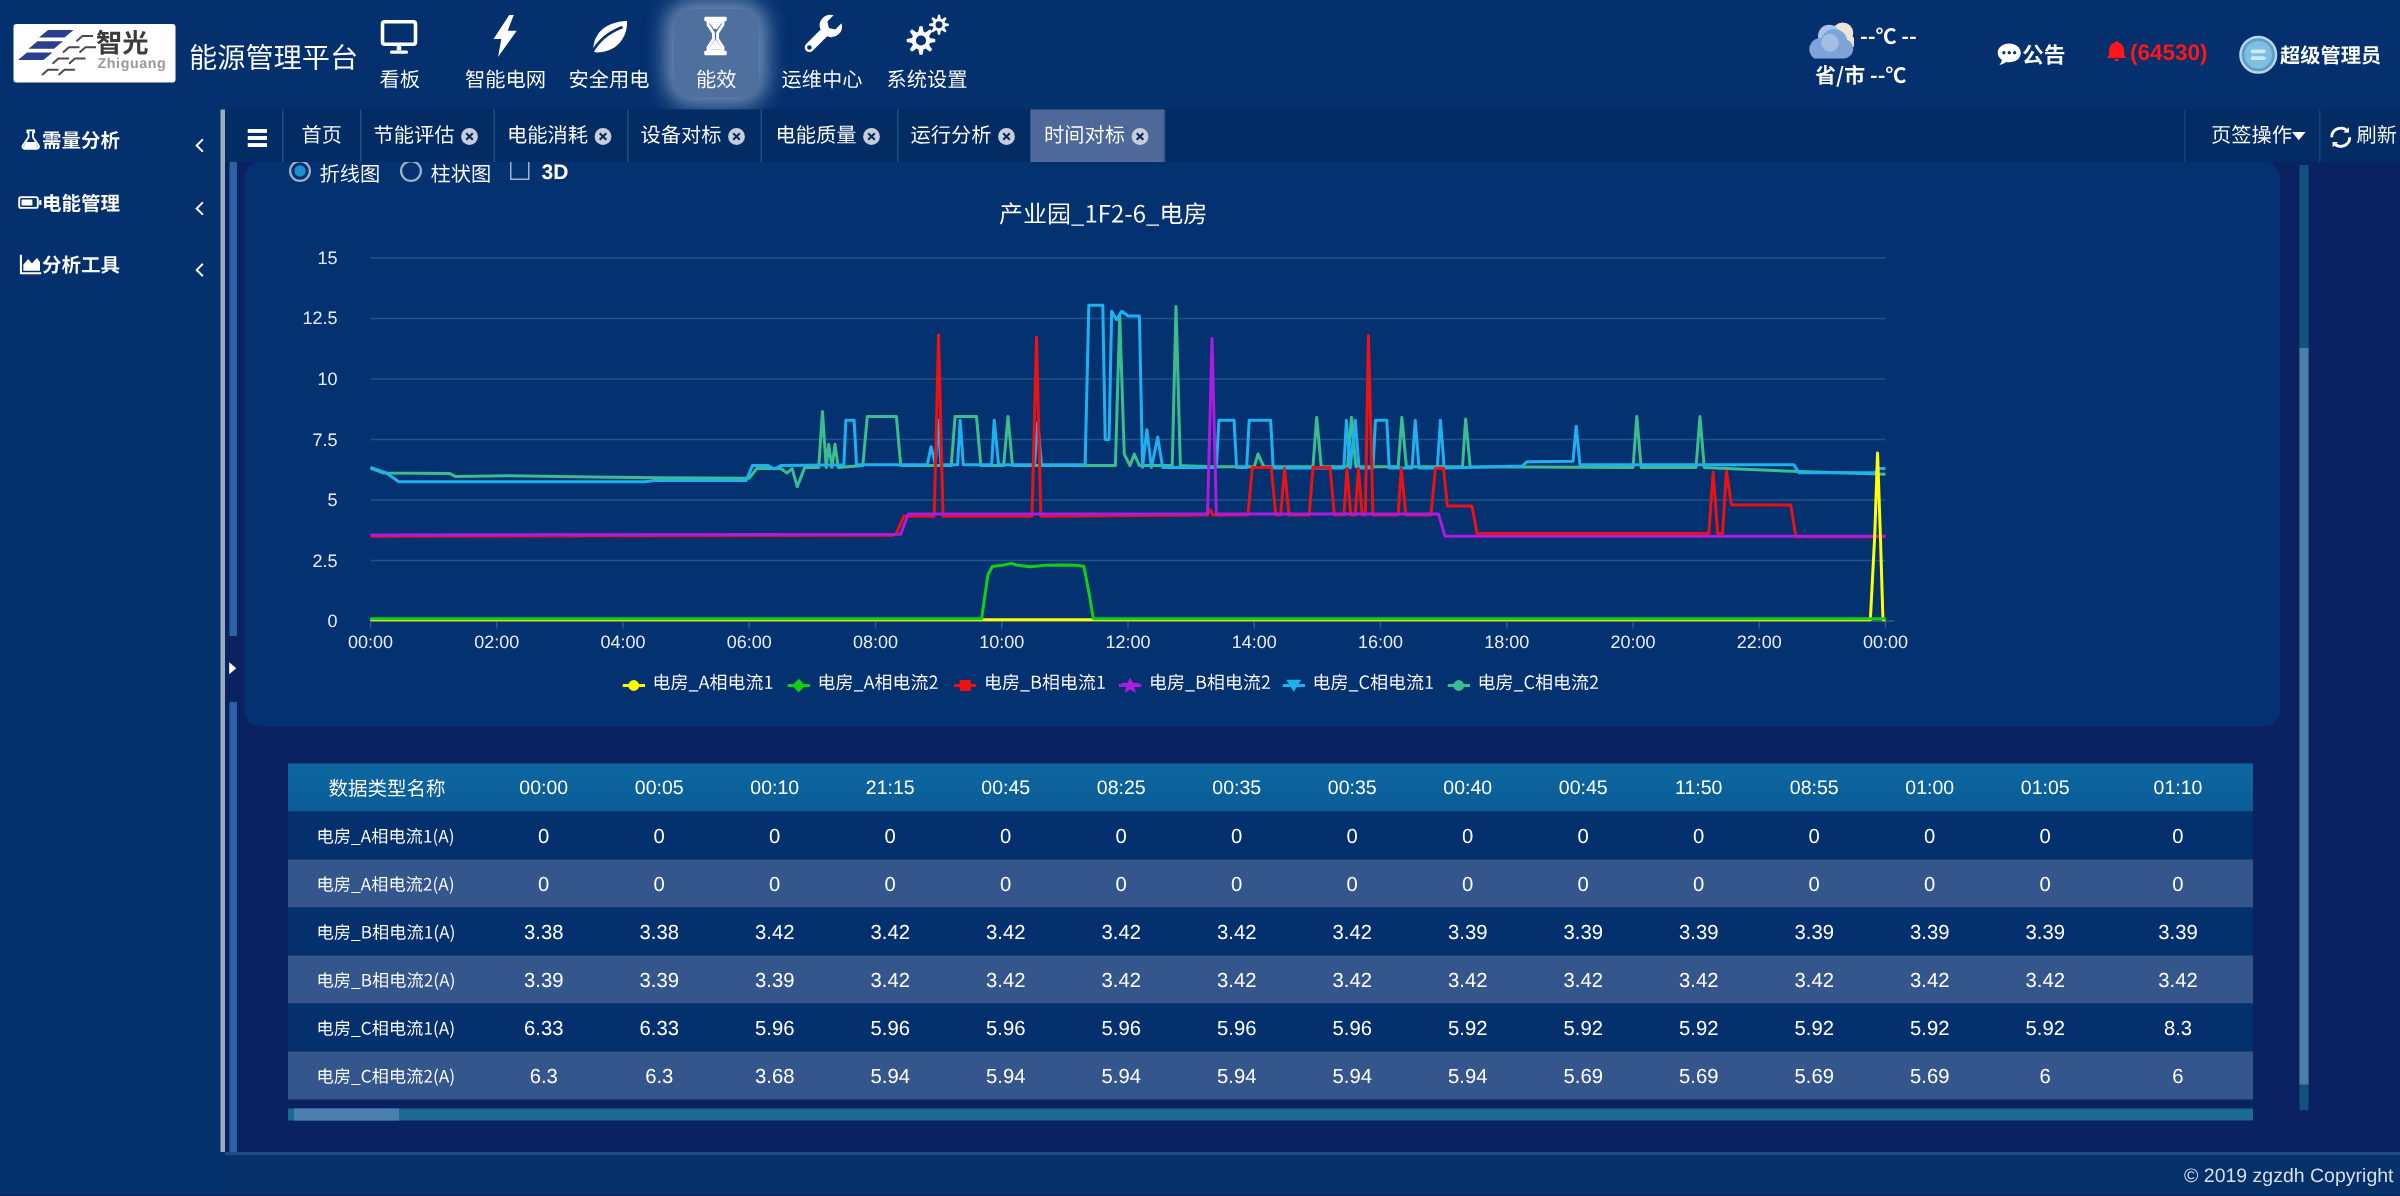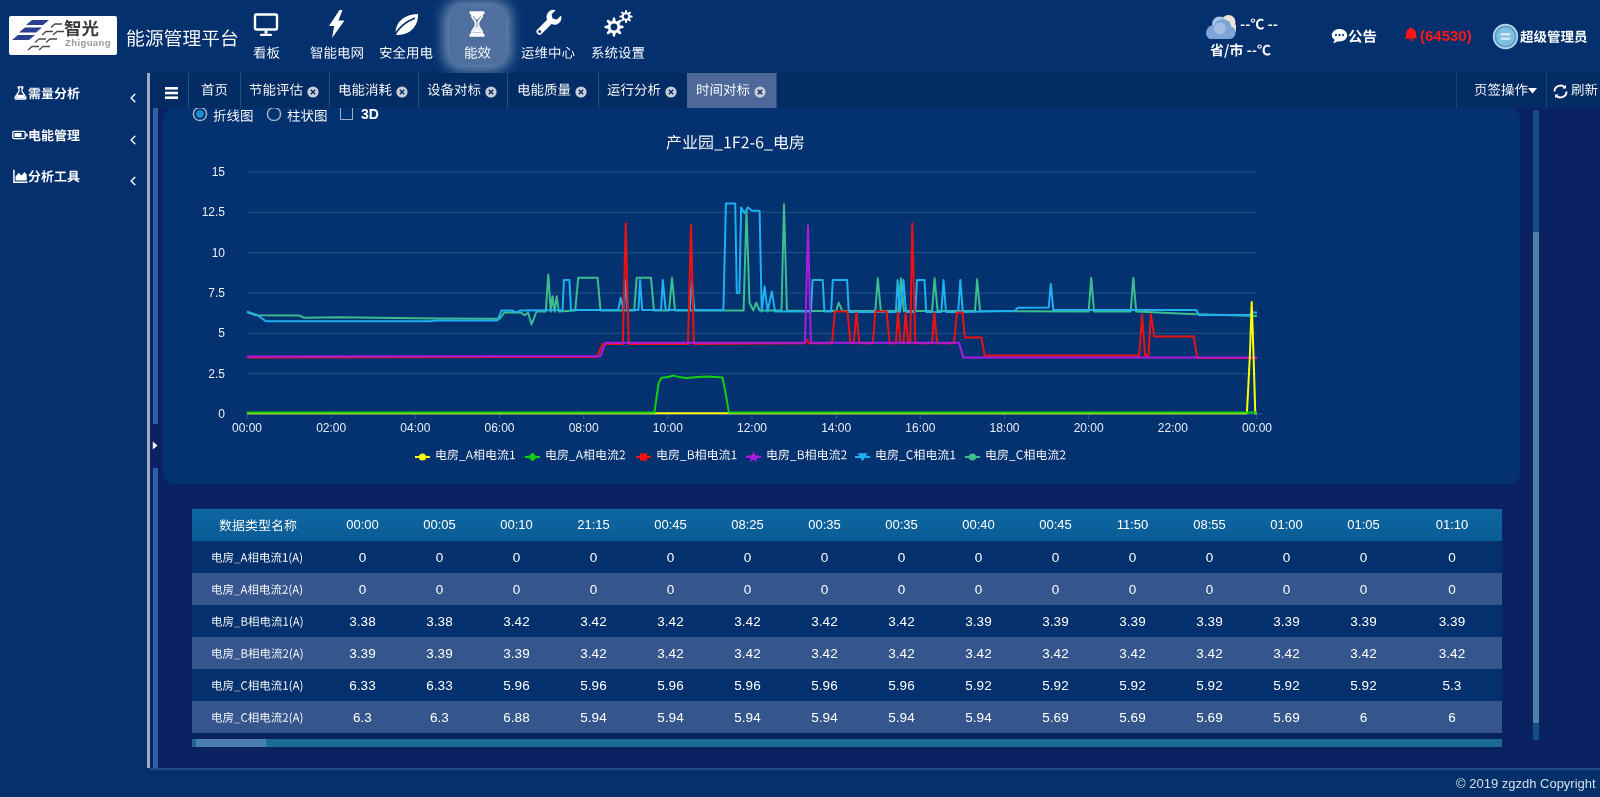--- a/index.html
+++ b/index.html
@@ -516,30 +516,30 @@
 <div class="abs" style="left:640.5px;top:678px;width:60px;text-align:center;font-size:13.5px;color:#fff">5.96</div>
 <div class="abs" style="left:717.5px;top:678px;width:60px;text-align:center;font-size:13.5px;color:#fff">5.96</div>
 <div class="abs" style="left:794.5px;top:678px;width:60px;text-align:center;font-size:13.5px;color:#fff">5.96</div>
 <div class="abs" style="left:871.5px;top:678px;width:60px;text-align:center;font-size:13.5px;color:#fff">5.96</div>
 <div class="abs" style="left:948.5px;top:678px;width:60px;text-align:center;font-size:13.5px;color:#fff">5.92</div>
 <div class="abs" style="left:1025.5px;top:678px;width:60px;text-align:center;font-size:13.5px;color:#fff">5.92</div>
 <div class="abs" style="left:1102.5px;top:678px;width:60px;text-align:center;font-size:13.5px;color:#fff">5.92</div>
 <div class="abs" style="left:1179.5px;top:678px;width:60px;text-align:center;font-size:13.5px;color:#fff">5.92</div>
 <div class="abs" style="left:1256.5px;top:678px;width:60px;text-align:center;font-size:13.5px;color:#fff">5.92</div>
 <div class="abs" style="left:1333.5px;top:678px;width:60px;text-align:center;font-size:13.5px;color:#fff">5.92</div>
-<div class="abs" style="left:1422.0px;top:678px;width:60px;text-align:center;font-size:13.5px;color:#fff">5.3</div>
+<div class="abs" style="left:1422.0px;top:678px;width:60px;text-align:center;font-size:13.5px;color:#fff">8.3</div>
 <div class="abs" style="left:192px;top:701px;width:1310px;height:32px;background:#35568c"></div>
 <div style="position:absolute;left:211.0px;top:710px">
     <svg width="92.4" height="15.2" style="overflow:visible;display:block">
       <path transform="translate(0,11.73)" d="M5.2 -4.7V-3.0H2.3V-4.7ZM6.1 -4.7H9.1V-3.0H6.1ZM5.2 -5.5H2.3V-7.1H5.2ZM6.1 -5.5V-7.1H9.1V-5.5ZM1.4 -8.0V-1.5H2.3V-2.2H5.2V-1.0C5.2 0.4 5.6 0.7 6.9 0.7C7.2 0.7 9.1 0.7 9.4 0.7C10.6 0.7 10.9 0.1 11.1 -1.6C10.8 -1.7 10.4 -1.9 10.2 -2.0C10.1 -0.5 10.0 -0.1 9.4 -0.1C8.9 -0.1 7.3 -0.1 6.9 -0.1C6.2 -0.1 6.1 -0.3 6.1 -1.0V-2.2H9.9V-8.0H6.1V-9.6H5.2V-8.0Z M17.3 -5.5C17.5 -5.1 17.8 -4.6 18.0 -4.3H14.3V-3.6H16.5C16.3 -1.8 15.8 -0.4 13.8 0.3C13.9 0.4 14.2 0.7 14.3 0.9C15.8 0.3 16.6 -0.6 17.0 -1.8H20.4C20.3 -0.7 20.2 -0.1 20.0 0.0C19.9 0.1 19.8 0.1 19.6 0.1C19.3 0.1 18.7 0.1 18.1 0.0C18.2 0.3 18.3 0.6 18.3 0.8C19.0 0.8 19.6 0.8 19.9 0.8C20.3 0.8 20.5 0.7 20.7 0.5C21.0 0.2 21.2 -0.5 21.3 -2.2C21.3 -2.3 21.3 -2.5 21.3 -2.5H17.2C17.2 -2.8 17.3 -3.2 17.3 -3.6H22.1V-4.3H18.1L18.8 -4.5C18.6 -4.9 18.3 -5.4 18.0 -5.8ZM16.6 -9.4C16.7 -9.2 16.9 -8.8 17.0 -8.5H13.1V-5.8C13.1 -4.0 13.0 -1.4 11.9 0.5C12.1 0.6 12.5 0.8 12.7 0.9C13.8 -1.0 13.9 -3.9 13.9 -5.8V-5.8H21.7V-8.5H17.9C17.8 -8.9 17.6 -9.3 17.4 -9.7ZM13.9 -7.8H20.8V-6.6H13.9Z M23.1 1.6H29.3V0.9H23.1Z M33.8 0.1C34.9 0.1 35.7 -0.3 36.4 -1.1L35.8 -1.7C35.2 -1.1 34.6 -0.8 33.8 -0.8C32.2 -0.8 31.2 -2.1 31.2 -4.2C31.2 -6.3 32.3 -7.6 33.8 -7.6C34.6 -7.6 35.1 -7.3 35.6 -6.9L36.1 -7.5C35.7 -8.1 34.9 -8.6 33.8 -8.6C31.7 -8.6 30.1 -6.9 30.1 -4.2C30.1 -1.5 31.7 0.1 33.8 0.1Z M43.0 -5.5H46.5V-3.4H43.0ZM43.0 -6.2V-8.2H46.5V-6.2ZM43.0 -2.7H46.5V-0.7H43.0ZM42.2 -9.0V0.8H43.0V0.1H46.5V0.8H47.4V-9.0ZM39.2 -9.7V-7.2H37.4V-6.4H39.1C38.7 -4.8 37.9 -3.0 37.1 -2.0C37.2 -1.8 37.5 -1.5 37.5 -1.2C38.2 -2.0 38.8 -3.3 39.2 -4.6V0.9H40.1V-4.3C40.5 -3.8 41.0 -3.1 41.2 -2.7L41.8 -3.4C41.5 -3.7 40.5 -4.9 40.1 -5.3V-6.4H41.7V-7.2H40.1V-9.7Z M53.5 -4.7V-3.0H50.6V-4.7ZM54.4 -4.7H57.3V-3.0H54.4ZM53.5 -5.5H50.6V-7.1H53.5ZM54.4 -5.5V-7.1H57.3V-5.5ZM49.7 -8.0V-1.5H50.6V-2.2H53.5V-1.0C53.5 0.4 53.8 0.7 55.1 0.7C55.4 0.7 57.4 0.7 57.7 0.7C58.9 0.7 59.2 0.1 59.3 -1.6C59.1 -1.7 58.7 -1.9 58.5 -2.0C58.4 -0.5 58.3 -0.1 57.6 -0.1C57.2 -0.1 55.5 -0.1 55.2 -0.1C54.5 -0.1 54.4 -0.3 54.4 -1.0V-2.2H58.2V-8.0H54.4V-9.6H53.5V-8.0Z M66.4 -4.2V0.4H67.2V-4.2ZM64.4 -4.2V-3.0C64.4 -1.9 64.2 -0.6 62.8 0.3C63.0 0.4 63.3 0.7 63.4 0.9C65.0 -0.2 65.1 -1.7 65.1 -3.0V-4.2ZM68.4 -4.2V-0.5C68.4 0.2 68.5 0.4 68.7 0.5C68.8 0.7 69.1 0.7 69.3 0.7C69.4 0.7 69.7 0.7 69.9 0.7C70.1 0.7 70.3 0.7 70.4 0.6C70.6 0.5 70.7 0.4 70.7 0.1C70.8 -0.1 70.8 -0.7 70.9 -1.2C70.6 -1.2 70.4 -1.4 70.2 -1.5C70.2 -0.9 70.2 -0.5 70.2 -0.3C70.2 -0.1 70.1 -0.1 70.1 -0.0C70.0 0.0 69.9 0.0 69.8 0.0C69.7 0.0 69.6 0.0 69.5 0.0C69.4 0.0 69.4 0.0 69.3 -0.0C69.3 -0.1 69.3 -0.2 69.3 -0.4V-4.2ZM60.7 -8.9C61.4 -8.5 62.3 -7.9 62.7 -7.4L63.2 -8.1C62.8 -8.5 61.9 -9.1 61.2 -9.5ZM60.2 -5.7C61.0 -5.4 61.9 -4.9 62.3 -4.5L62.8 -5.2C62.3 -5.6 61.4 -6.1 60.7 -6.4ZM60.5 0.2 61.2 0.8C61.9 -0.3 62.7 -1.7 63.3 -3.0L62.7 -3.5C62.0 -2.2 61.1 -0.7 60.5 0.2ZM66.2 -9.5C66.4 -9.1 66.6 -8.6 66.7 -8.2H63.4V-7.4H65.7C65.2 -6.8 64.5 -5.9 64.3 -5.7C64.1 -5.5 63.8 -5.5 63.6 -5.4C63.6 -5.2 63.7 -4.8 63.8 -4.6C64.1 -4.7 64.7 -4.8 69.4 -5.1C69.6 -4.8 69.8 -4.5 70.0 -4.2L70.7 -4.7C70.2 -5.4 69.3 -6.4 68.6 -7.2L68.0 -6.8C68.3 -6.5 68.6 -6.1 68.9 -5.8L65.2 -5.6C65.7 -6.1 66.2 -6.8 66.7 -7.4H70.6V-8.2H67.6C67.5 -8.6 67.2 -9.2 67.0 -9.7Z M71.8 0.0H77.1V-0.9H74.7C74.3 -0.9 73.8 -0.9 73.4 -0.8C75.3 -2.7 76.7 -4.4 76.7 -6.1C76.7 -7.6 75.7 -8.6 74.2 -8.6C73.1 -8.6 72.4 -8.1 71.7 -7.3L72.3 -6.8C72.8 -7.3 73.4 -7.7 74.1 -7.7C75.1 -7.7 75.6 -7.0 75.6 -6.1C75.6 -4.6 74.4 -2.9 71.8 -0.6Z M80.4 2.3 81.0 2.0C80.1 0.3 79.6 -1.6 79.6 -3.6C79.6 -5.5 80.1 -7.5 81.0 -9.1L80.4 -9.4C79.3 -7.7 78.7 -5.8 78.7 -3.6C78.7 -1.3 79.3 0.5 80.4 2.3Z M81.6 0.0H82.7L83.5 -2.6H86.5L87.4 0.0H88.5L85.6 -8.4H84.4ZM83.7 -3.4 84.1 -4.7C84.4 -5.7 84.7 -6.6 85.0 -7.6H85.0C85.3 -6.6 85.6 -5.7 85.9 -4.7L86.3 -3.4Z M89.7 2.3C90.7 0.5 91.4 -1.3 91.4 -3.6C91.4 -5.8 90.7 -7.7 89.7 -9.4L89.0 -9.1C90.0 -7.5 90.5 -5.5 90.5 -3.6C90.5 -1.6 90.0 0.3 89.0 2.0Z" fill="#fff"></path>
     </svg>
   </div>
 <div class="abs" style="left:332.5px;top:710px;width:60px;text-align:center;font-size:13.5px;color:#fff">6.3</div>
 <div class="abs" style="left:409.5px;top:710px;width:60px;text-align:center;font-size:13.5px;color:#fff">6.3</div>
-<div class="abs" style="left:486.5px;top:710px;width:60px;text-align:center;font-size:13.5px;color:#fff">6.88</div>
+<div class="abs" style="left:486.5px;top:710px;width:60px;text-align:center;font-size:13.5px;color:#fff">3.68</div>
 <div class="abs" style="left:563.5px;top:710px;width:60px;text-align:center;font-size:13.5px;color:#fff">5.94</div>
 <div class="abs" style="left:640.5px;top:710px;width:60px;text-align:center;font-size:13.5px;color:#fff">5.94</div>
 <div class="abs" style="left:717.5px;top:710px;width:60px;text-align:center;font-size:13.5px;color:#fff">5.94</div>
 <div class="abs" style="left:794.5px;top:710px;width:60px;text-align:center;font-size:13.5px;color:#fff">5.94</div>
 <div class="abs" style="left:871.5px;top:710px;width:60px;text-align:center;font-size:13.5px;color:#fff">5.94</div>
 <div class="abs" style="left:948.5px;top:710px;width:60px;text-align:center;font-size:13.5px;color:#fff">5.94</div>
 <div class="abs" style="left:1025.5px;top:710px;width:60px;text-align:center;font-size:13.5px;color:#fff">5.69</div>
 <div class="abs" style="left:1102.5px;top:710px;width:60px;text-align:center;font-size:13.5px;color:#fff">5.69</div>
 <div class="abs" style="left:1179.5px;top:710px;width:60px;text-align:center;font-size:13.5px;color:#fff">5.69</div>
 <div class="abs" style="left:1256.5px;top:710px;width:60px;text-align:center;font-size:13.5px;color:#fff">5.69</div>

